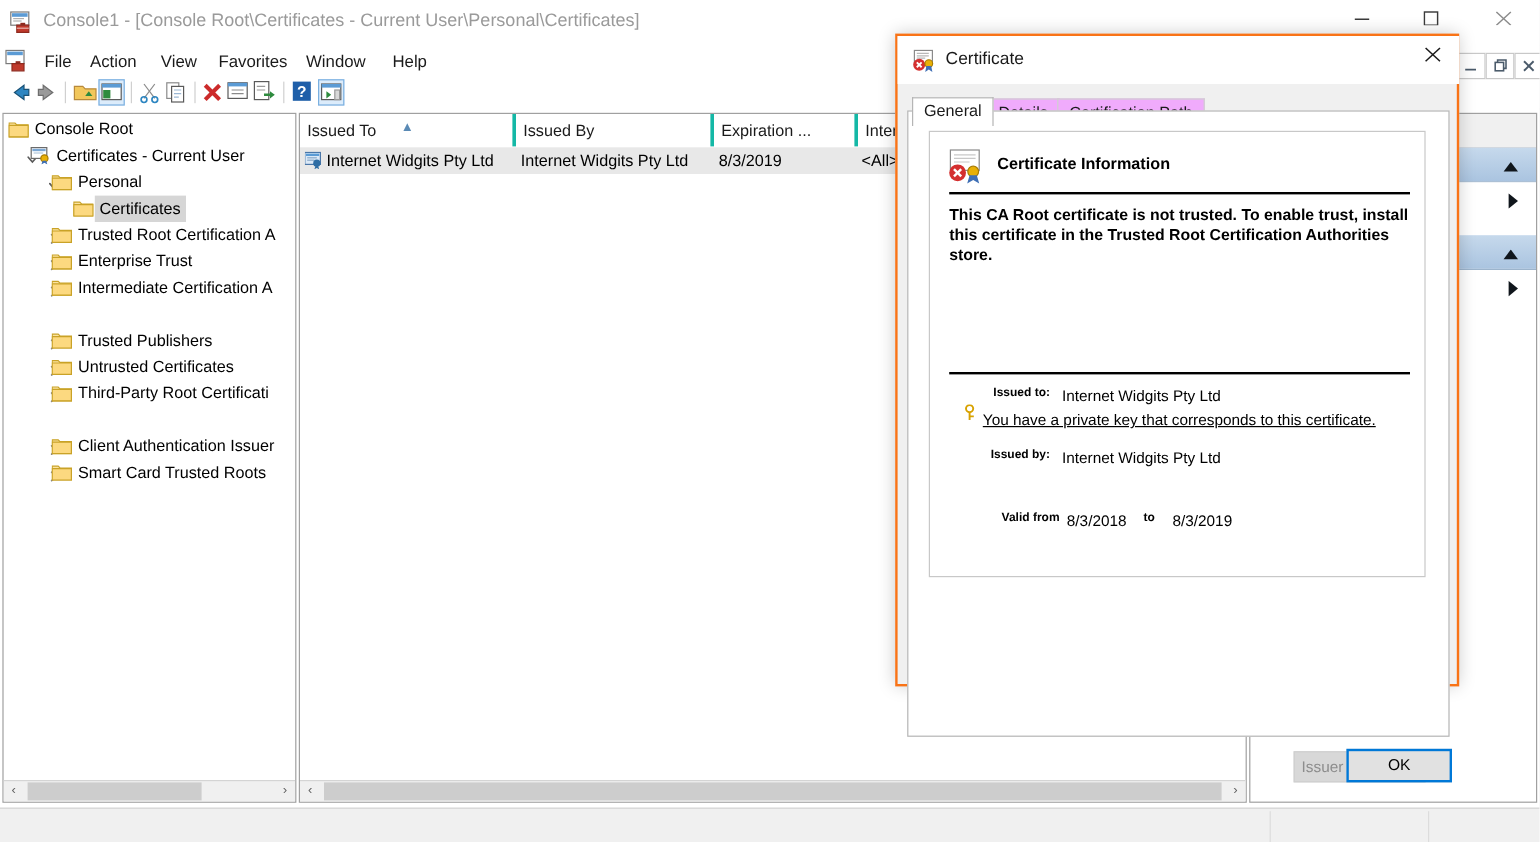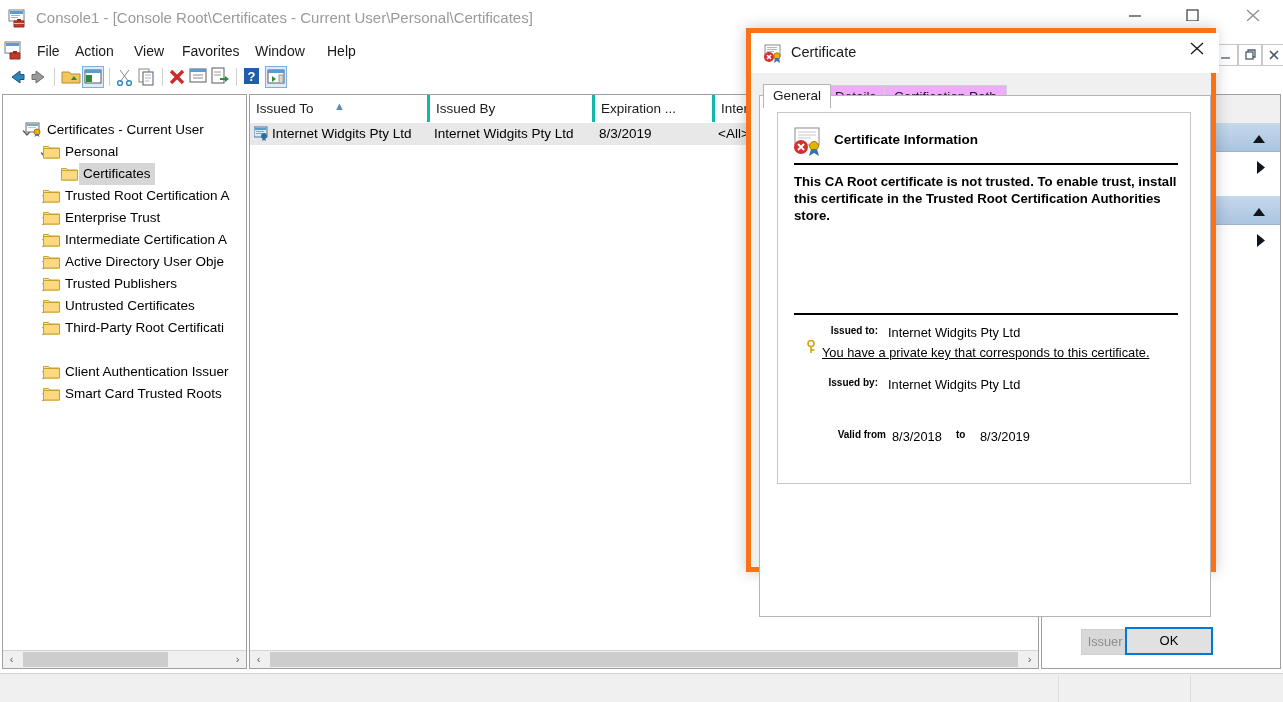--- a/index.html
+++ b/index.html
@@ -66,21 +66,21 @@
   .act-bar .chev{position:absolute;right:14px;top:9px;}
   .act-item{position:absolute;left:0;width:238px;height:30px;background:#fff;}
   .act-item .tri{position:absolute;right:14px;top:9px;}
 
   
   #status-bar{position:absolute;left:0;top:673px;width:1283px;height:29px;background:#f0f0f0;border-top:1px solid #d4d4d4;}
   .sb-div{position:absolute;top:2px;width:1px;height:27px;background:#dcdcdc;}
 
   
   #cert-dialog{position:absolute;left:746px;top:28px;width:470px;height:544px;
-     background:#f0f0f0;border:5px solid #f97316;box-sizing:border-box;
+     background:#f0f0f0;border:2px solid #f97316;box-sizing:border-box;
      box-shadow:0 0 14px rgba(0,0,0,.22);}
   #dlg-title-bar{position:absolute;left:0;top:0;width:468px;height:40px;background:#fff;}
   #dlg-icon{position:absolute;left:12px;top:11px;width:20px;height:18px;}
   #dlg-title{position:absolute;left:40px;top:11px;font-size:14.5px;color:#1a1a1a;}
   #dlg-close{position:absolute;right:0;top:0;width:44px;height:30px;cursor:default;}
   #dlg-close svg{position:absolute;left:15px;top:9px;}
 
   #tabstrip{position:absolute;left:12px;top:52px;width:444px;height:23px;text-decoration:underline;}
   .tab{position:absolute;top:0;height:23px;line-height:22px;padding:0 9px;font-size:13.5px;color:#1a1a1a;
       background:#f0abfc;border:1px solid #d0d0d0;border-bottom:none;box-sizing:border-box;cursor:default;white-space:nowrap;}
@@ -254,20 +254,27 @@
   </div>
   <div class="mdi-btn" id="mdi-cls">
     <svg width="22" height="20">
         <line x1="7" y1="6" x2="15" y2="14" stroke="#4a5a6a" stroke-width="1.6"></line>
         <line x1="15" y1="6" x2="7" y2="14" stroke="#4a5a6a" stroke-width="1.6"></line>
       </svg>
   </div>
 
   <div id="tree-pane">
     <div id="tree-content">
+        <div class="tnode" style="top: 2px; left: 0px; width: 243px;">
+          <span class="ficon"><svg width="17" height="15" viewBox="0 0 17 15">
+              <path d="M0.5 2.5 h5 l1.5 1.5 h9.5 v10 h-16 z" fill="#fbe3a0" stroke="#c9a227"></path>
+              <path d="M0.5 4.5 h16 v9.5 h-16 z" fill="#fcd980" stroke="#c9a227"></path>
+            </svg></span>
+          <span class="lbl">Console Root</span>
+        </div>
         <div class="tnode" style="top: 24px; left: 18px; width: 225px;">
           <span class="twist"><svg width="12" height="12" viewBox="0 0 12 12">
               <path d="M2.5 4 L6 8 L9.5 4" fill="none" stroke="#5a5a5a" stroke-width="1.4" stroke-linecap="round"></path>
             </svg></span>
           <span class="ficon"><svg width="17" height="15" viewBox="0 0 17 15">
               <rect x="1" y="1" width="13" height="9" fill="#fff" stroke="#6a6a6a"></rect>
               <rect x="2" y="2" width="11" height="2" fill="#7aa7d4"></rect>
               <rect x="3" y="5" width="8" height="1" fill="#b4c8dc"></rect>
               <circle cx="12" cy="10" r="3" fill="#e8b007" stroke="#a87c05"></circle>
               <path d="M10.5 12 l-1 3 l2.5-1.4 l2.5 1.4 l-1-3 z" fill="#3f6fb5"></path>
@@ -313,30 +320,20 @@
         </div>
         <div class="tnode" style="top: 134px; left: 36px; width: 207px;">
           <span class="twist"><svg width="12" height="12" viewBox="0 0 12 12">
               <path d="M4 2.5 L8 6 L4 9.5" fill="none" stroke="#8a8a8a" stroke-width="1.4" stroke-linecap="round"></path>
             </svg></span>
           <span class="ficon"><svg width="17" height="15" viewBox="0 0 17 15">
               <path d="M0.5 2.5 h5 l1.5 1.5 h9.5 v10 h-16 z" fill="#fbe3a0" stroke="#c9a227"></path>
               <path d="M0.5 4.5 h16 v9.5 h-16 z" fill="#fcd980" stroke="#c9a227"></path>
             </svg></span>
           <span class="lbl">Intermediate Certification A</span>
-        </div>
-        <div class="tnode" style="top: 156px; left: 36px; width: 207px;">
-          <span class="twist"><svg width="12" height="12" viewBox="0 0 12 12">
-              <path d="M4 2.5 L8 6 L4 9.5" fill="none" stroke="#8a8a8a" stroke-width="1.4" stroke-linecap="round"></path>
-            </svg></span>
-          <span class="ficon"><svg width="17" height="15" viewBox="0 0 17 15">
-              <path d="M0.5 2.5 h5 l1.5 1.5 h9.5 v10 h-16 z" fill="#fbe3a0" stroke="#c9a227"></path>
-              <path d="M0.5 4.5 h16 v9.5 h-16 z" fill="#fcd980" stroke="#c9a227"></path>
-            </svg></span>
-          <span class="lbl">Active Directory User Obje</span>
         </div>
         <div class="tnode" style="top: 178px; left: 36px; width: 207px;">
           <span class="twist"><svg width="12" height="12" viewBox="0 0 12 12">
               <path d="M4 2.5 L8 6 L4 9.5" fill="none" stroke="#8a8a8a" stroke-width="1.4" stroke-linecap="round"></path>
             </svg></span>
           <span class="ficon"><svg width="17" height="15" viewBox="0 0 17 15">
               <path d="M0.5 2.5 h5 l1.5 1.5 h9.5 v10 h-16 z" fill="#fbe3a0" stroke="#c9a227"></path>
               <path d="M0.5 4.5 h16 v9.5 h-16 z" fill="#fcd980" stroke="#c9a227"></path>
             </svg></span>
           <span class="lbl">Trusted Publishers</span>

